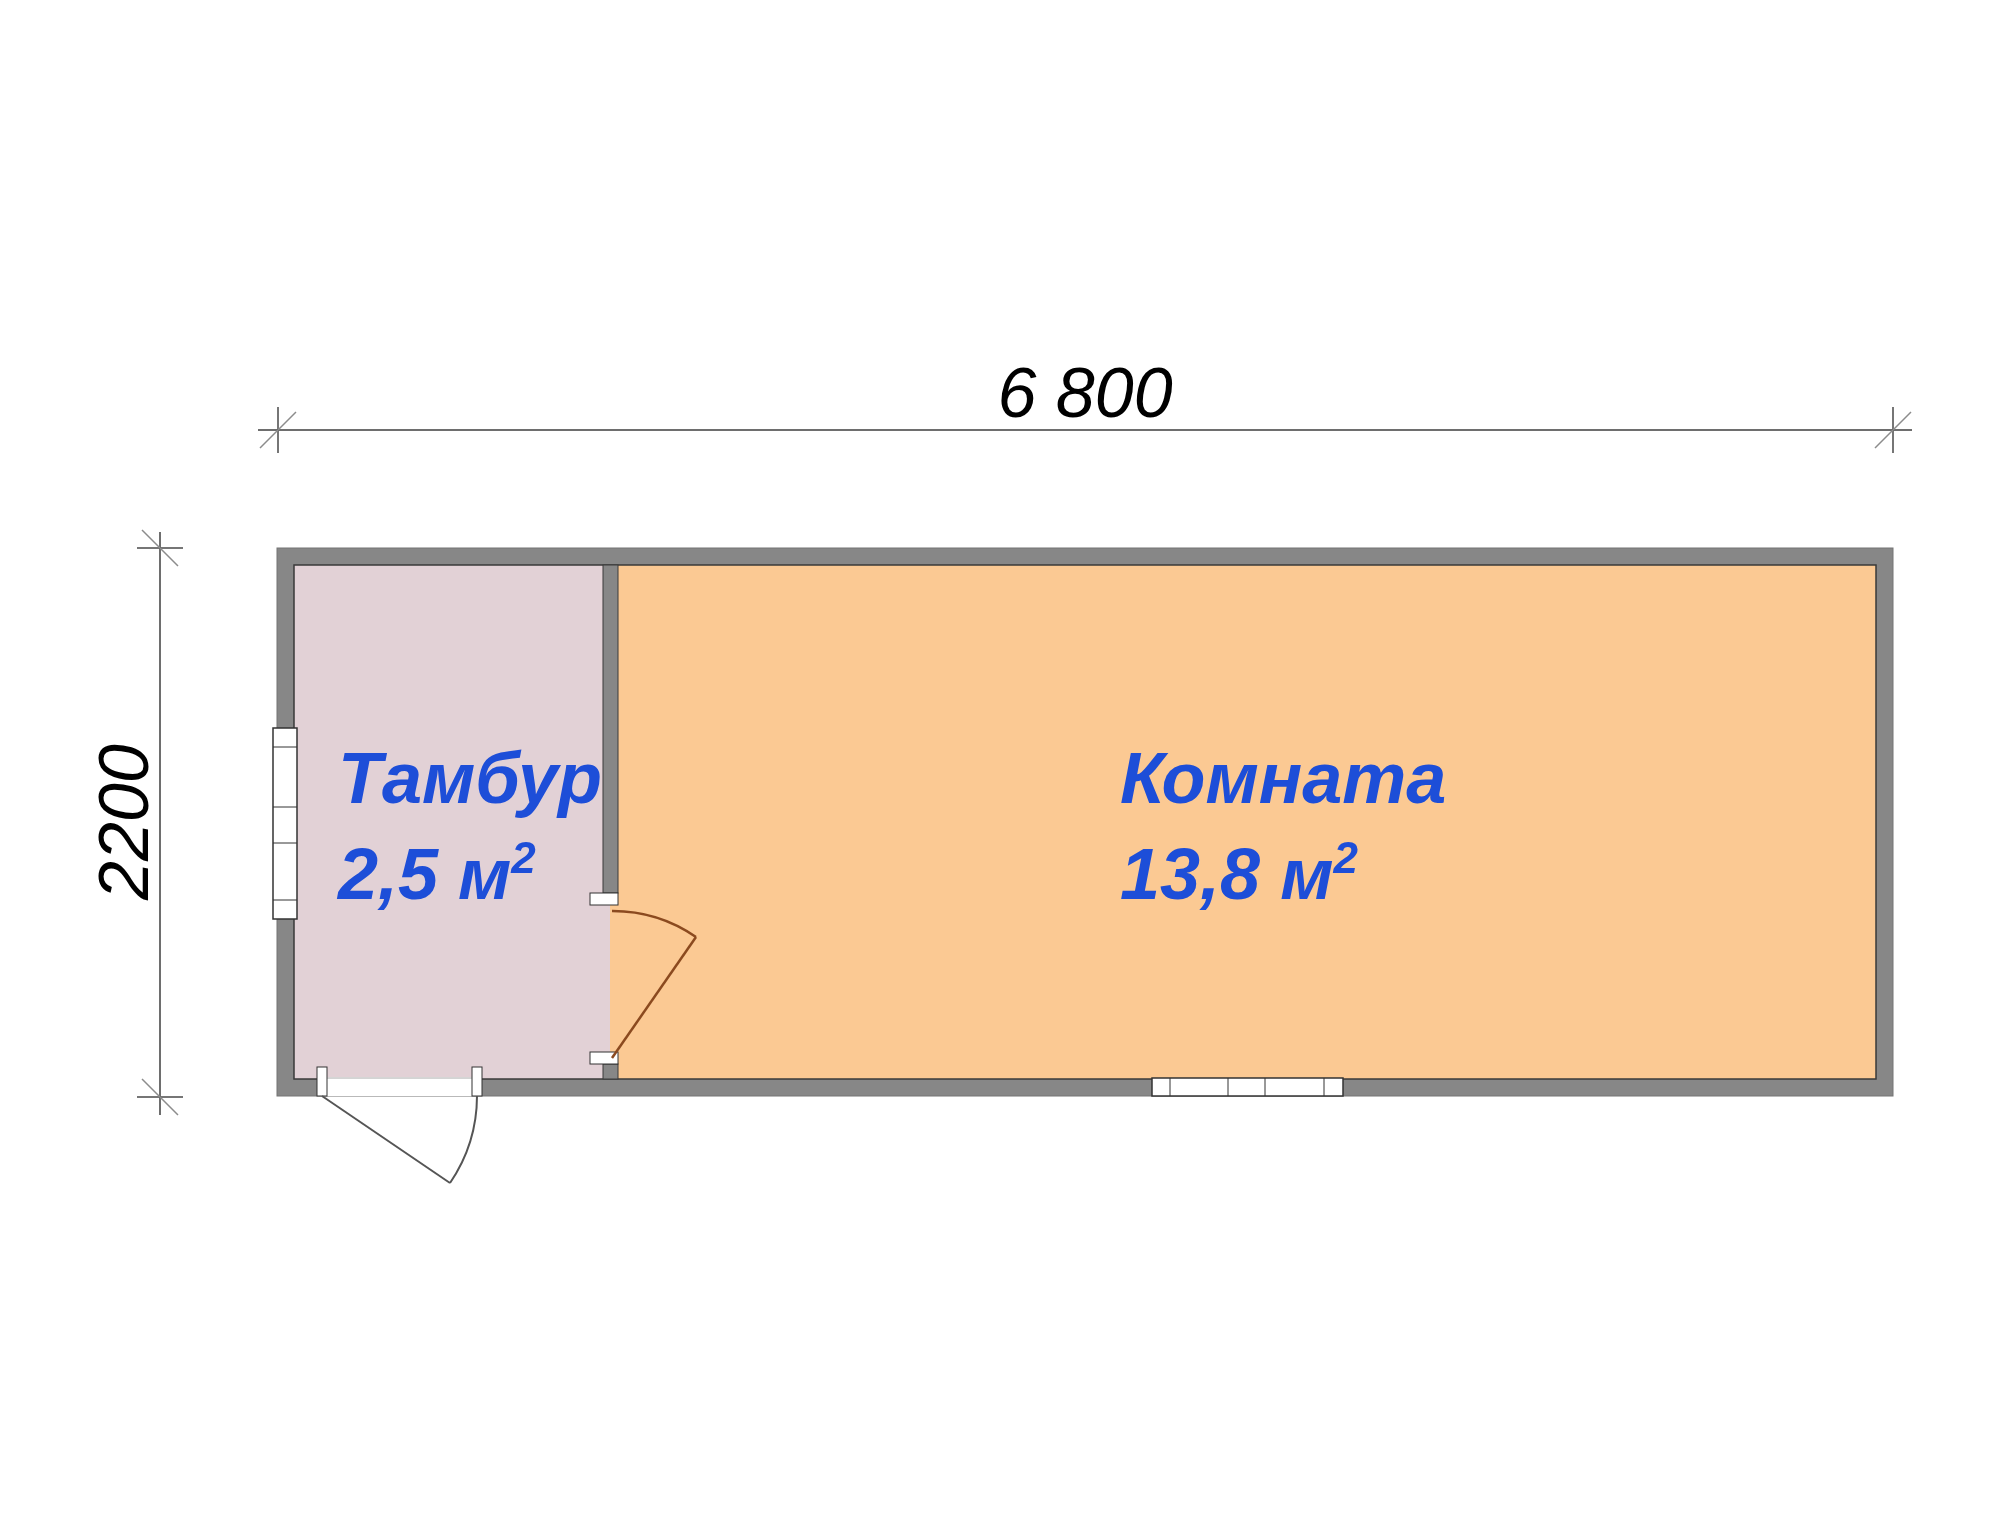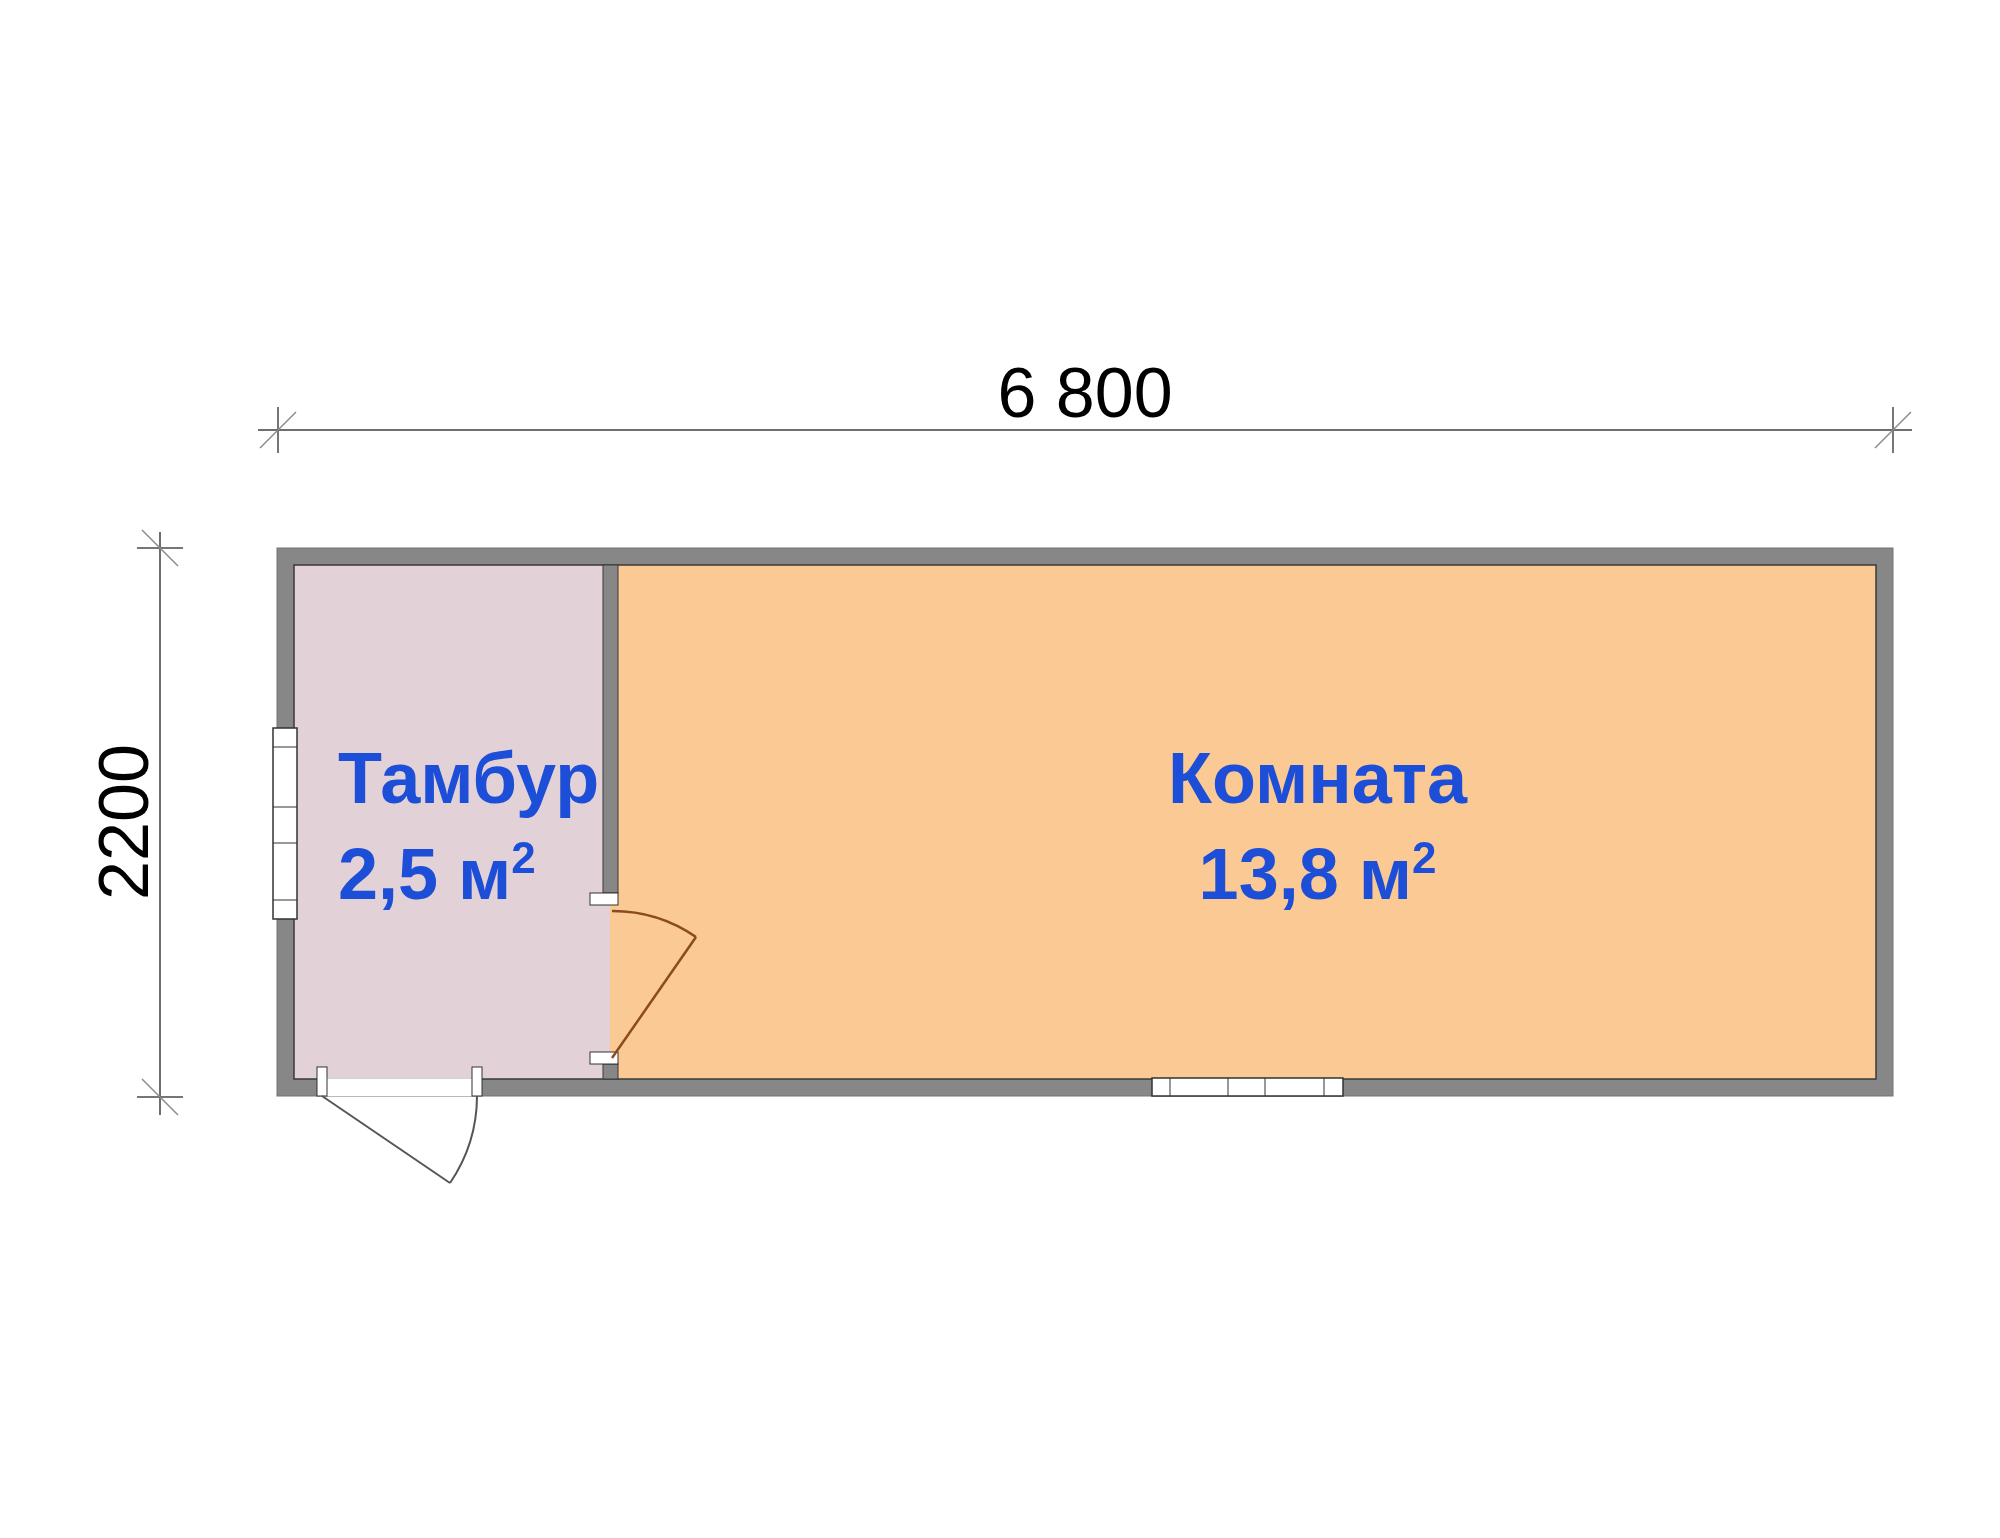--- a/index.html
+++ b/index.html
@@ -2,20 +2,21 @@
 <html><head>
 <meta charset="utf-8">
 <style>
   html,body{margin:0;padding:0;background:#ffffff;}
   #stage{
     position:relative;
     width:2000px;height:1316px;
     background:#ffffff;
     font-family:"Liberation Sans", sans-serif;
     overflow:hidden;
+    font-style:italic;
   }
   #plan-svg{position:absolute;left:0;top:0;}
   .label{
     position:absolute;
     color:#1d4ed8;
     font-weight:700;
     font-size:72px;
     line-height:96px;
     white-space:nowrap;
   }
@@ -94,18 +95,18 @@
 
   <div id="dim-width-text" class="dim-text">6 800</div>
 
   <div id="dim-height-text" class="dim-text">2200</div>
 
   <div class="label" style="left:338px;top:730px;">
     <div>Тамбур</div>
     <div><span>2,5 м</span><span class="sup">2</span></div>
   </div>
 
-  <div class="label" style="left:1168px;top:730px;text-align:center;">
+  <div class="label" style="left:1120px;top:730px;">
     <div>Комната</div>
     <div><span>13,8 м</span><span class="sup">2</span></div>
   </div>
 
 </div>
 
 </body></html>

